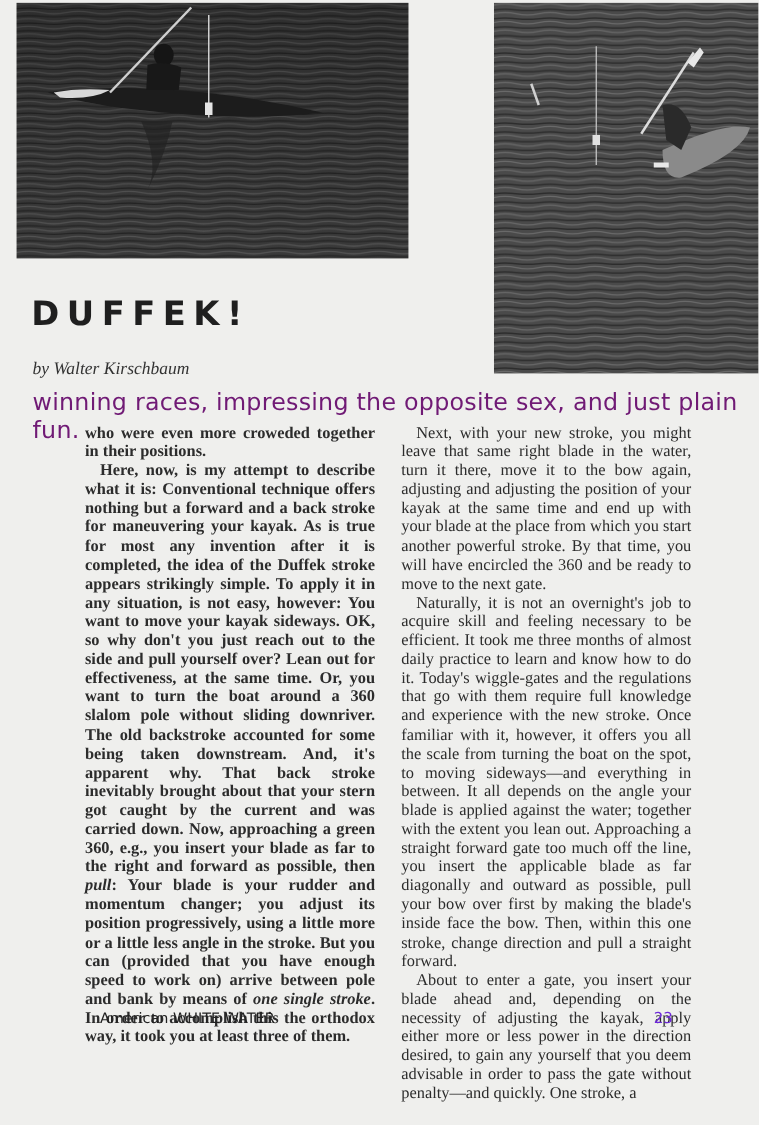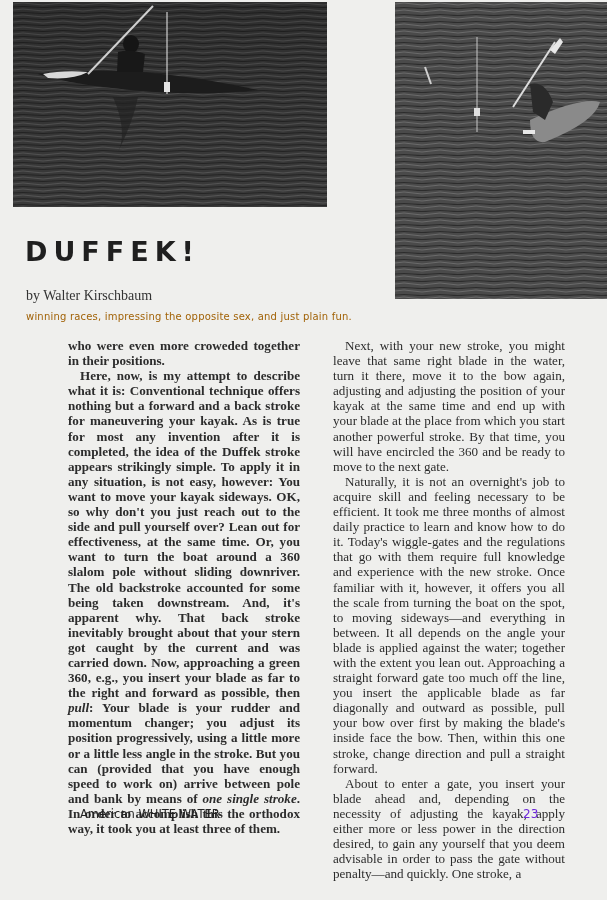--- a/index.html
+++ b/index.html
@@ -15,35 +15,35 @@
   #photo-right { left: 395px; top: 2px; width: 212px; height: 297px; }
 
   .title {
     position: absolute; left: 25px; top: 238px;
     font-family: "DejaVu Sans", "Liberation Sans", sans-serif;
     font-weight: bold; font-size: 27px; letter-spacing: 6px; color: #1f1f1f;
     margin: 0; line-height: 1;
   }
   .byline {
     position: absolute; left: 26px; top: 288px;
-    font-size: 14px; color: #333;
+    font-style: italic; font-size: 14px; color: #333;
   }
   .subtitle {
     position: absolute; left: 26px; top: 311px;
     font-family: "DejaVu Sans", "Liberation Sans", sans-serif;
-    font-size: 10px; color: #a16207; letter-spacing: 0.2px;
+    font-size: 19px; color: #701a75; letter-spacing: 0.2px;
   }
 
   .column {
     position: absolute; top: 338px; width: 232px;
     font-size: 13.1px; line-height: 15.1px; text-align: justify;
     color: #2c2c2c;
   }
   #col-left { left: 68px; font-weight: bold; }
-  #col-right { left: 321px; margin-left: 12px; }
+  #col-right { left: 321px; }
   .column p { margin: 0; text-indent: 12px; }
   .column p.noindent { text-indent: 0; }
   .column em { font-style: italic; }
 
   .footer-left {
     position: absolute; left: 68px; top: 807px;
     font-family: "DejaVu Sans", "Liberation Sans", sans-serif;
     font-size: 11.5px; color: #222; margin-left: 12px;
   }
   .footer-right {

